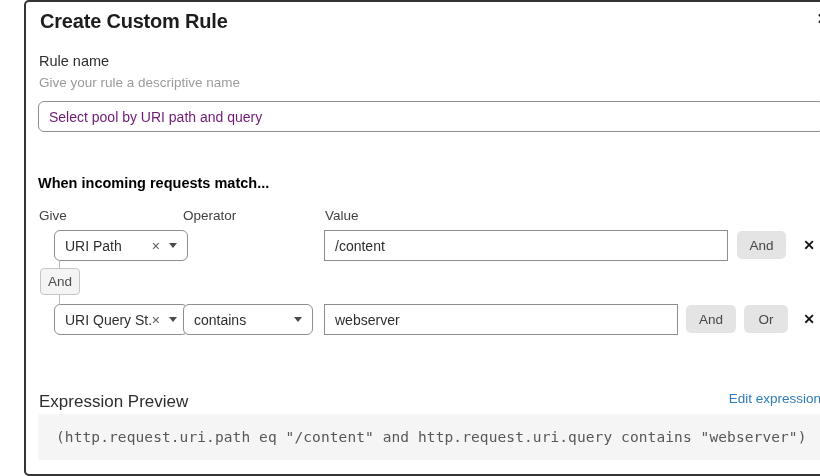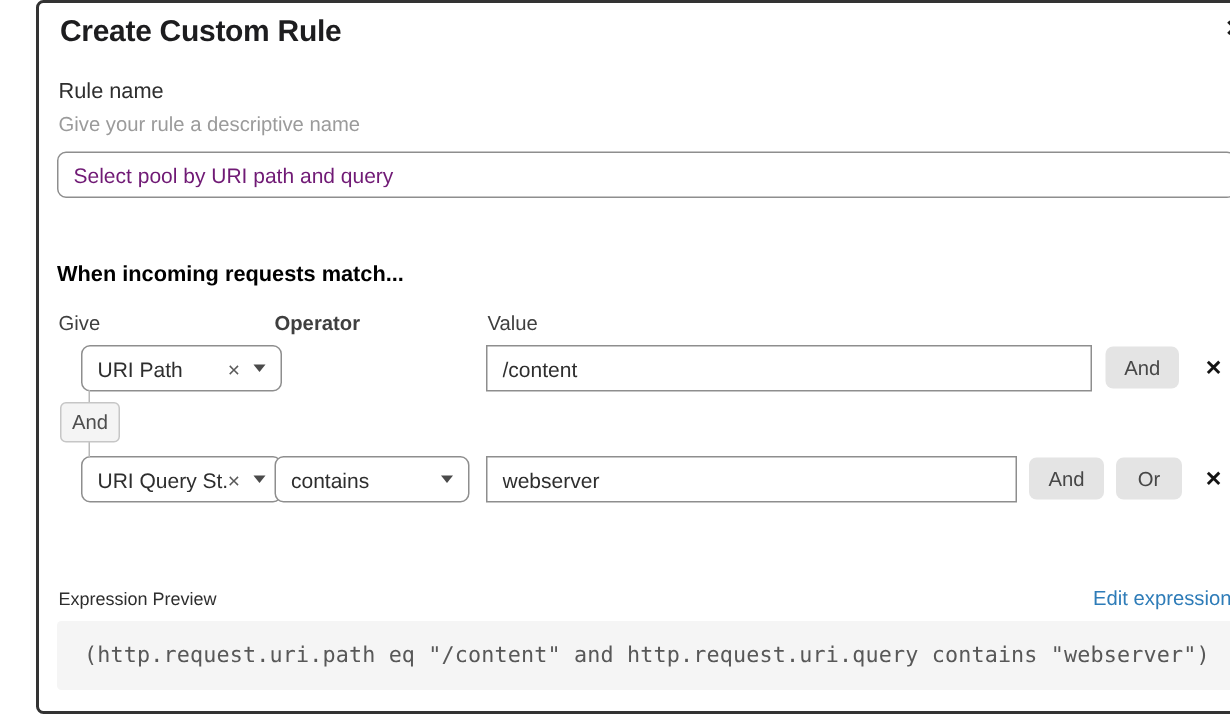--- a/index.html
+++ b/index.html
@@ -40,21 +40,21 @@
     border: 1px solid #8e8e8e; border-radius: 6px;
     padding: 0 10px; font-size: 14px; color: #701a75;
     font-family: "Liberation Sans", sans-serif;
     outline: none; background: #fff;
   }
 
   .match-heading { left: 12px; top: 173px; font-size: 14.5px; font-weight: 700; color: #000000; }
 
   .col-label { top: 206px; font-size: 13.5px; color: #3f3f3f; }
   .col-field    { left: 13px; }
-  .col-operator { left: 157px; font-weight: bold; }
+  .col-operator { left: 157px; }
   .col-value    { left: 299px; }
 
   .select {
     height: 31px;
     display: flex; align-items: center;
     border: 1px solid #8e8e8e; border-radius: 6px;
     background: #fff; padding: 0 10px;
     font-size: 14px; color: #2e2e2e;
     cursor: pointer;
   }
@@ -117,21 +117,21 @@
   .joiner-badge {
     left: 14px; top: 266px;
     width: 40px; height: 27px;
     background: #f4f4f4;
     border: 1px solid #c6c6c6; border-radius: 4px;
     display: flex; align-items: center; justify-content: center;
     font-size: 13.5px; color: #4e4e4e;
     z-index: 2;
   }
 
-  .expr-label { left: 13px; top: 390px; font-size: 12px; color: #2e2e2e; }
+  .expr-label { left: 13px; top: 390px; font-size: 17px; color: #2e2e2e; }
   .edit-link  {
     right: 21px; top: 389px;
     font-size: 13.5px; color: #2e7cb8;
     text-decoration: none; cursor: pointer;
   }
   .code-block {
     left: 12px; top: 412px;
     width: 786px; height: 46px;
     background: #f5f5f5; border-radius: 3px;
     display: flex; align-items: center;

